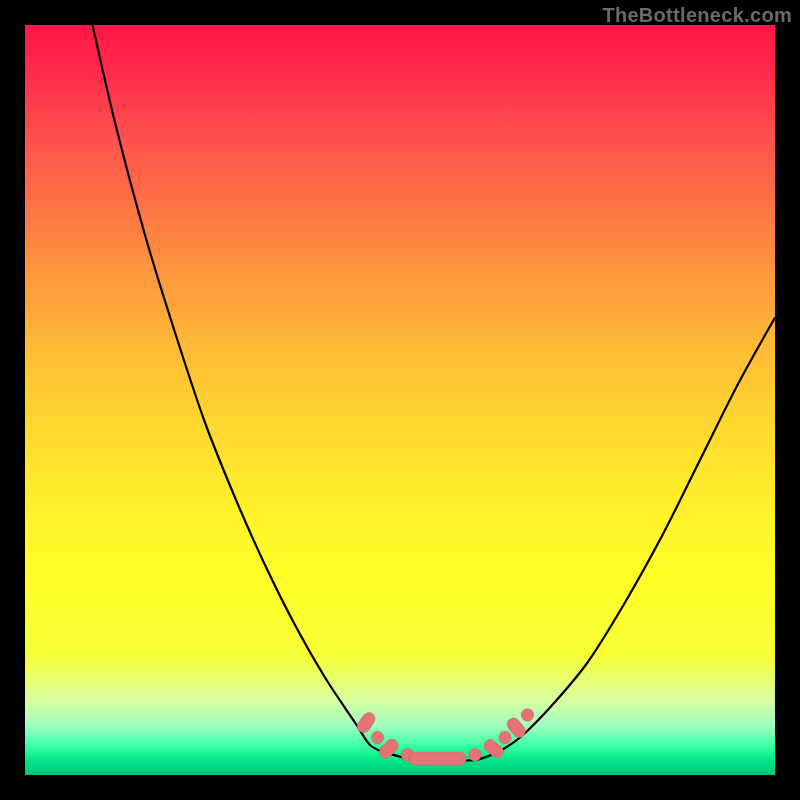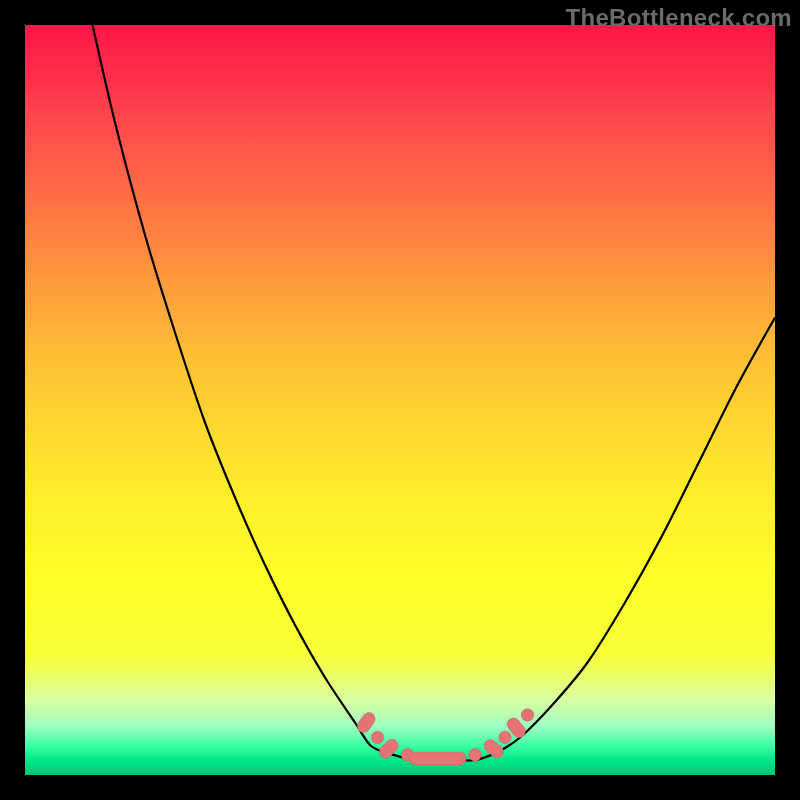--- a/index.html
+++ b/index.html
@@ -33,21 +33,21 @@
       #9fffc2 93.5%,
       #3fffa5 96%,
       #00e887 98%,
       #00c27a 100%
     );
   }
   .watermark {
     position: absolute;
     top: 4px;
     right: 8px;
-    font-size: 24px;
+    font-size: 20px;
     font-weight: 600;
     color: #6a6a6a;
     letter-spacing: 0.3px;
     user-select: none;
   }
   svg.plot {
     position: absolute;
     left: 25px;
     top: 25px;
     width: 750px;

